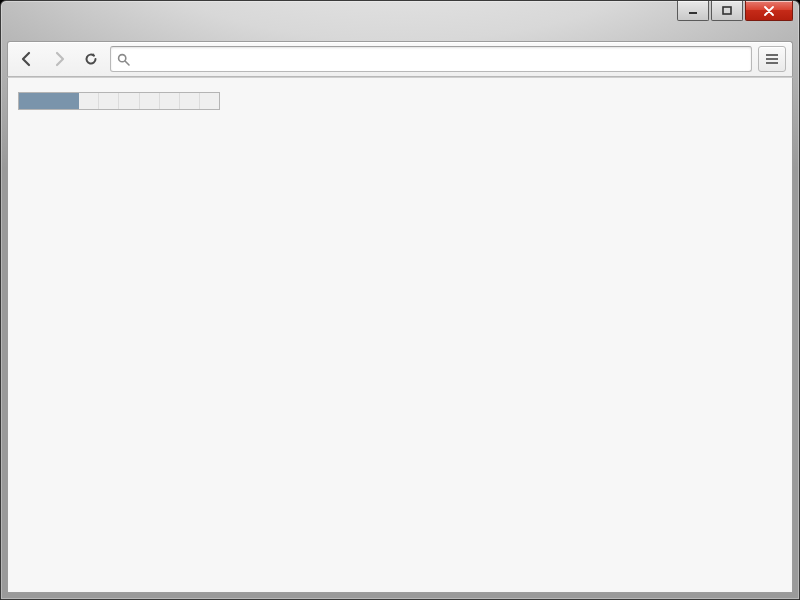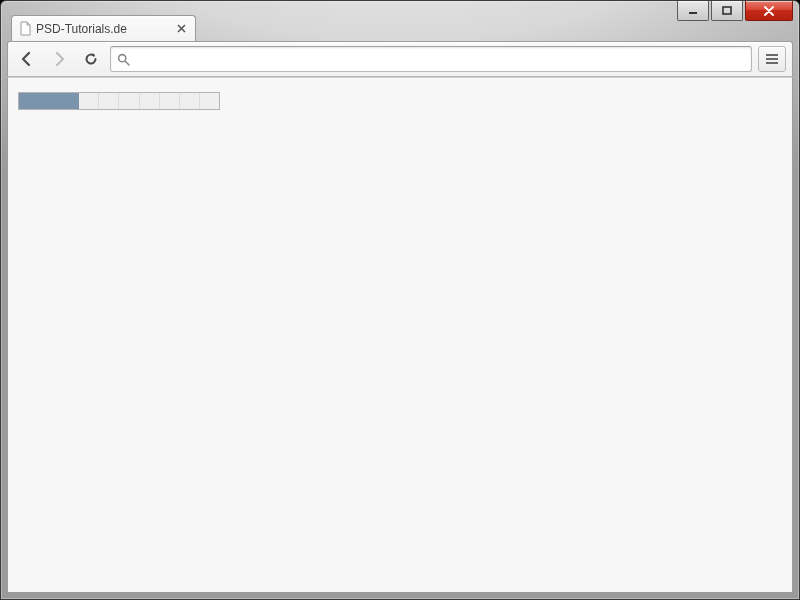--- a/index.html
+++ b/index.html
@@ -139,36 +139,20 @@
           <rect x="1" y="1" width="8" height="7" fill="none" stroke="#333" stroke-width="1.6"></rect>
         </svg>
     </div>
     <div class="win-btn close">
       <svg width="12" height="10" viewBox="0 0 12 10">
         <path d="M2 1 L10 9 M10 1 L2 9" stroke="#fff" stroke-width="1.8" stroke-linecap="round"></path>
       </svg>
     </div>
   </div>
 
-  <div class="tabstrip">
-    <div class="tab">
-      <span class="favicon">
-        <svg width="13" height="15" viewBox="0 0 13 15">
-            <path d="M2 1 h6 l3 3 v10 h-9 z" fill="#fff" stroke="#9a9a9a"></path>
-            <path d="M8 1 v3 h3" fill="none" stroke="#9a9a9a"></path>
-          </svg>
-      </span>
-      <span class="title">PSD-Tutorials.de</span>
-      <span class="close-tab">
-        <svg width="9" height="9" viewBox="0 0 9 9">
-            <path d="M1 1 L8 8 M8 1 L1 8" stroke="#555" stroke-width="1.5"></path>
-          </svg>
-      </span>
-    </div>
-  </div>
 
   <div class="toolbar">
     <div class="nav-btn">
       <svg width="16" height="16" viewBox="0 0 16 16">
           <path d="M10 2 L4 8 L10 14" fill="none" stroke="#4b4b4b" stroke-width="2.2" stroke-linecap="round" stroke-linejoin="round"></path>
         </svg>
     </div>
     <div class="nav-btn disabled">
       <svg width="16" height="16" viewBox="0 0 16 16">
           <path d="M6 2 L12 8 L6 14" fill="none" stroke="#bdbdbd" stroke-width="2.2" stroke-linecap="round" stroke-linejoin="round"></path>

